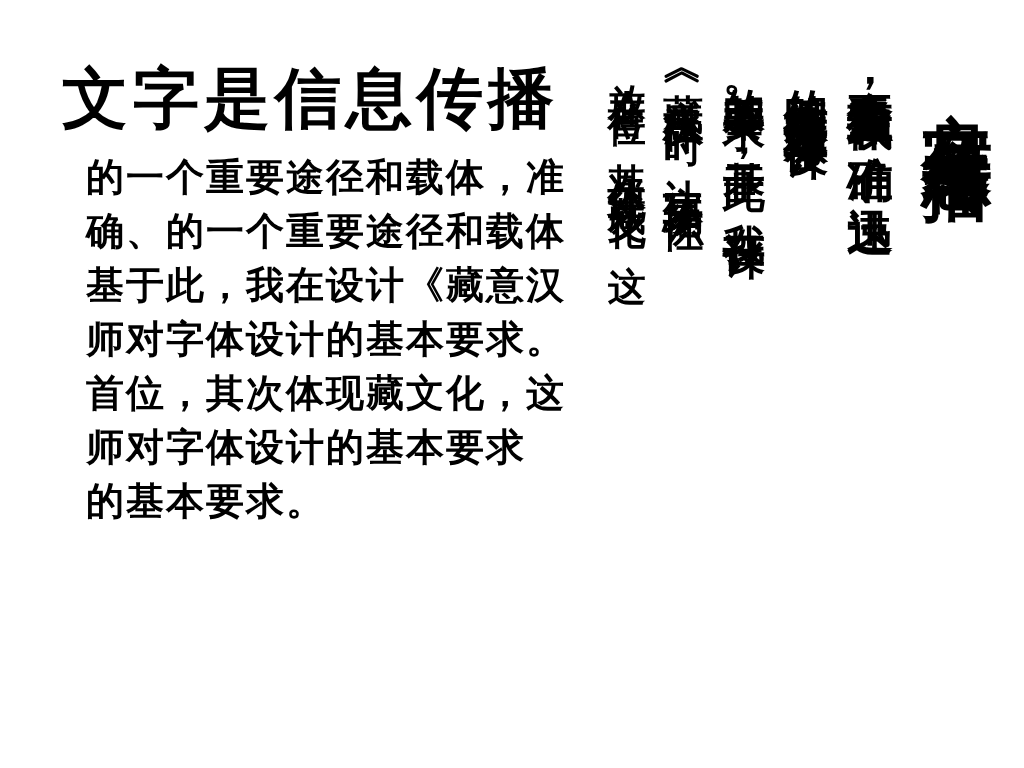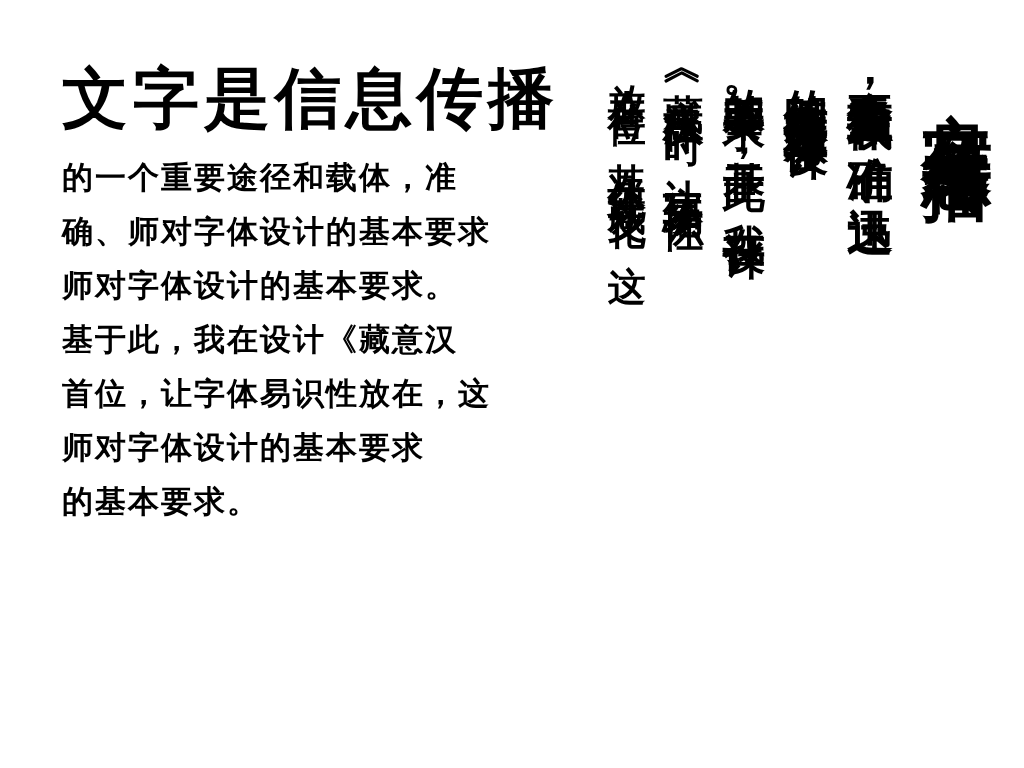--- a/index.html
+++ b/index.html
@@ -26,25 +26,26 @@
   }
   .title {
     font-size: 66px;
     font-weight: bold;
     line-height: 98px;
     letter-spacing: 5px;
     white-space: nowrap;
     margin: 0 0 2px 0;
   }
   .body-line {
-    font-size: 31px;
+    font-size: 38px;
     font-weight: bold;
     line-height: 54px;
     letter-spacing: 2px;
     white-space: nowrap;
+    margin-left: 24px;
   }
 
   
   .right-block {
     position: absolute;
     top: 55px;
     right: 28px;
     display: flex;
     flex-direction: row-reverse; 
     align-items: flex-start;
@@ -65,24 +66,24 @@
   .vcol-6 { font-size: 38px; letter-spacing: 8px; }
 </style>
 </head>
 <body>
 
 <div class="canvas">
 
   <div class="left-block">
     <h1 class="title">文字是信息传播</h1>
     <div class="body-line">的一个重要途径和载体，准</div>
-    <div class="body-line">确、师对字体设计的基本要求</div>
+    <div class="body-line">确、的一个重要途径和载体</div>
+    <div class="body-line">基于此，我在设计《藏意汉</div>
     <div class="body-line">师对字体设计的基本要求。</div>
-    <div class="body-line">基于此，我在设计《藏意汉</div>
-    <div class="body-line">首位，让字体易识性放在，这</div>
+    <div class="body-line">首位，其次体现藏文化，这</div>
     <div class="body-line">师对字体设计的基本要求</div>
     <div class="body-line">的基本要求。</div>
   </div>
 
   <div class="right-block">
     <div class="vcol vcol-1">
       <span class="vlarge">文字是信息传播</span><span class="vsmall">的一</span>
     </div>
     <div class="vcol vcol-2">个重要途径和载体，准确、迅速</div>
     <div class="vcol vcol-3">的传达是字体设计师对字体设计</div>

